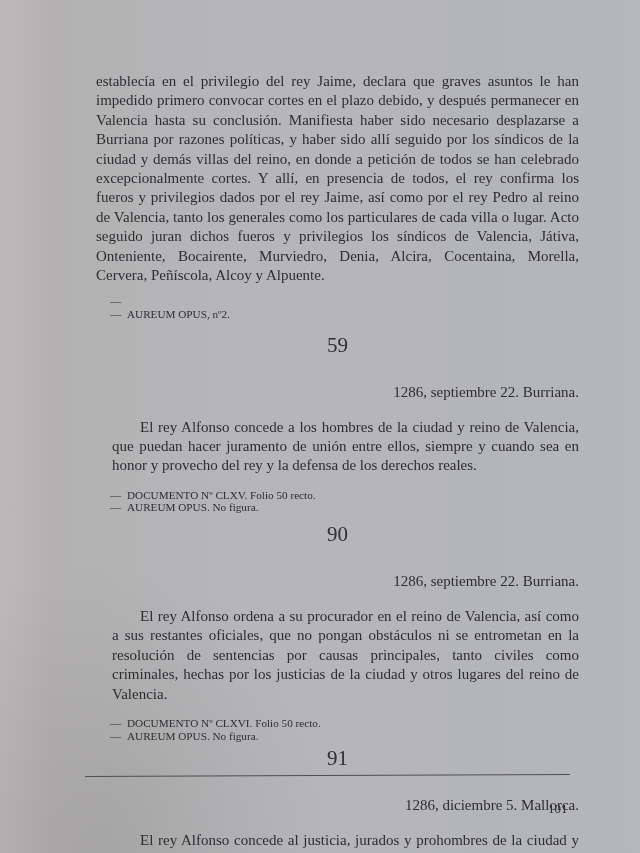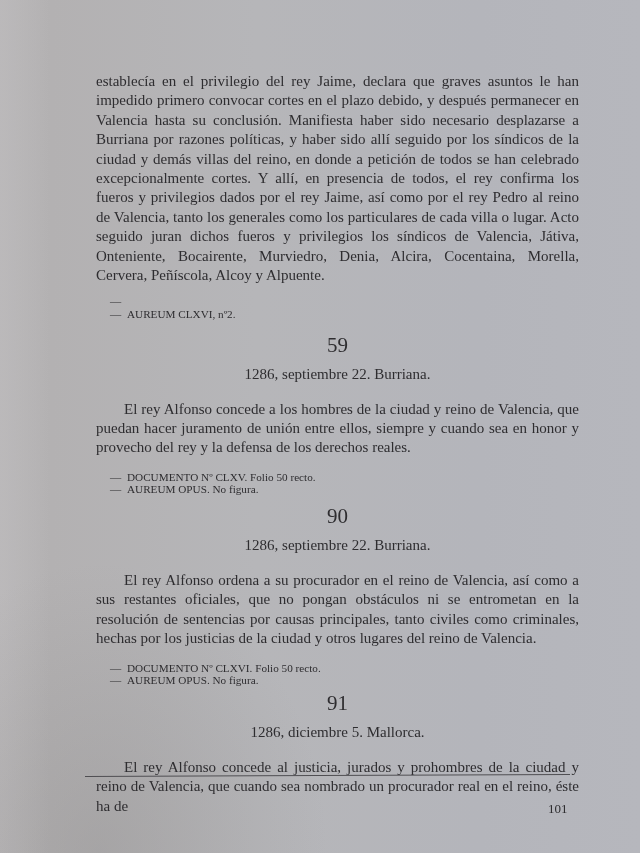--- a/index.html
+++ b/index.html
@@ -20,26 +20,26 @@
       background: radial-gradient(ellipse at 30% 100%, rgba(140,138,138,0.35), rgba(0,0,0,0) 70%);
       pointer-events: none;
     }
     .page {
       position: absolute; left: 96px; top: 72px; width: 483px;
     }
     p.body {
       margin: 0; font-size: 15px; line-height: 19.4px; text-align: justify;
       hyphens: none;
     }
-    p.indent { text-indent: 28px; }
+    p.indent { text-indent: 28px; margin-left: 16px; }
     .refs { margin: 10px 0 0 0; padding: 0 0 0 14px; list-style: none; font-size: 11.2px; line-height: 12.6px; }
     .refs li { display: flex; }
     .refs .dash { width: 17px; flex: none; }
     .doc-num { text-align: center; font-size: 21px; line-height: 24px; margin-top: 12px; }
-    .doc-date { text-align: center; font-size: 15px; line-height: 18px; margin-top: 8px; margin-bottom: 17px; }
+    .doc-date { text-align: right; font-size: 15px; line-height: 18px; margin-top: 26px; margin-bottom: 17px; }
     .rule {
       position: absolute; left: 85px; top: 776px; width: 485px; height: 1px;
       background: #4f4e52; transform: rotate(-0.25deg); transform-origin: left;
     }
     .folio {
       position: absolute; left: 548px; top: 801px; font-size: 13px;
     }
   </style>
 </head>
 <body>
@@ -48,21 +48,21 @@
 <div class="shade-bottom-left"></div>
 
 <div class="page">
   <p class="body">establecía en el privilegio del rey Jaime, declara que graves asuntos le han impedido primero convocar cortes en el plazo debido, y después permanecer en Valencia hasta su conclusión. Manifiesta haber sido necesario desplazarse a Burriana por razones políticas, y haber sido allí seguido por los síndicos de la ciudad y demás villas del reino, en donde a petición de todos se han celebrado excepcionalmente cortes. Y allí, en presencia de todos, el rey confirma los fueros y privilegios dados por el rey Jaime, así como por el rey Pedro al reino de Valencia, tanto los generales como los particulares de cada villa o lugar. Acto seguido juran dichos fueros y privilegios los síndicos de Valencia, Játiva, Onteniente, Bocairente, Murviedro, Denia, Alcira, Cocentaina, Morella, Cervera, Peñíscola, Alcoy y Alpuente.</p>
   <ul class="refs">
     <li>
         <span class="dash">—</span>
       </li>
     <li>
         <span class="dash">—</span>
-        <span>AUREUM CLXVI, nº2.</span>
+        <span>AUREUM OPUS, nº2.</span>
       </li>
   </ul>
 
   <section>
     <div class="doc-num">59</div>
     <div class="doc-date">1286, septiembre 22. Burriana.</div>
     <p class="body indent">El rey Alfonso concede a los hombres de la ciudad y reino de Valencia, que puedan hacer juramento de unión entre ellos, siempre y cuando sea en honor y provecho del rey y la defensa de los derechos reales.</p>
     <ul class="refs" style="margin-top:13px">
       <li>
           <span class="dash">—</span>

